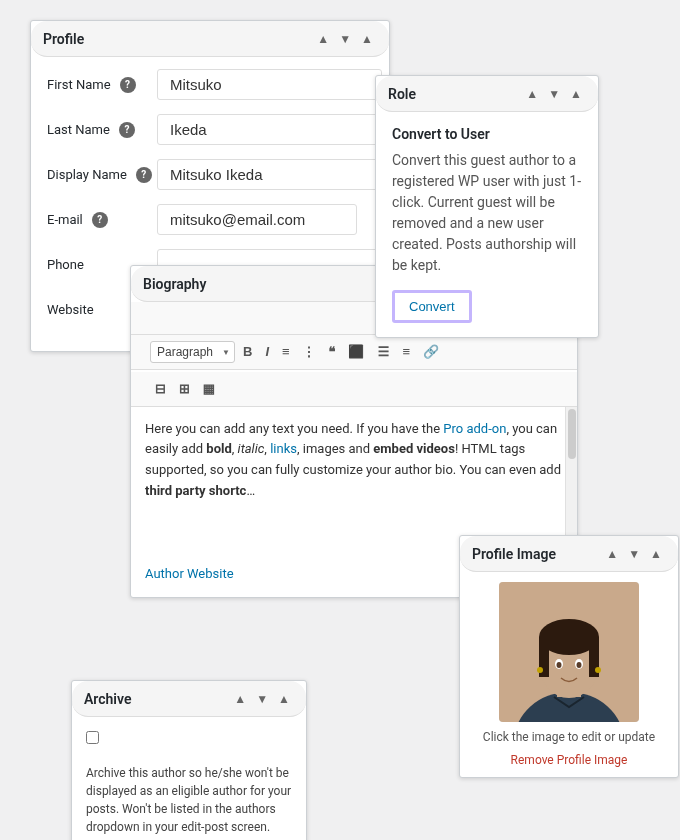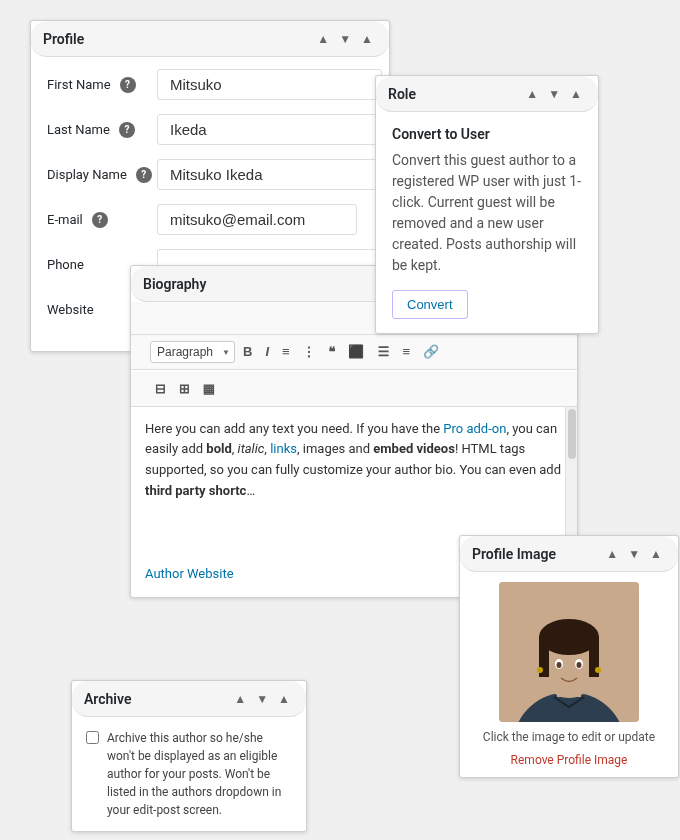--- a/index.html
+++ b/index.html
@@ -128,21 +128,21 @@
 
     .convert-desc {
       font-size: 14px;
       color: #555;
       line-height: 1.5;
       margin-bottom: 14px;
     }
 
     .btn-convert {
       background: #fff;
-      border: 1px solid #c4b5fd;
+      border: 3px solid #c4b5fd;
       color: #0073aa;
       padding: 6px 14px;
       border-radius: 3px;
       cursor: pointer;
       font-size: 13px;
     }
 
     
     #biography-panel {
       top: 265px;
@@ -302,21 +302,22 @@
       margin-left: 16px;
     }
 
     .archive-body {
       padding: 12px 14px;
     }
 
     .archive-checkbox-row {
       display: flex;
       align-items: flex-start;
-      gap: 8px;
+      gap: 20px;
+      flex-direction: column;
     }
 
     .archive-checkbox-row input[type="checkbox"] {
       margin-top: 2px;
       flex-shrink: 0;
     }
 
     .archive-text {
       font-size: 12px;
       color: #444;

